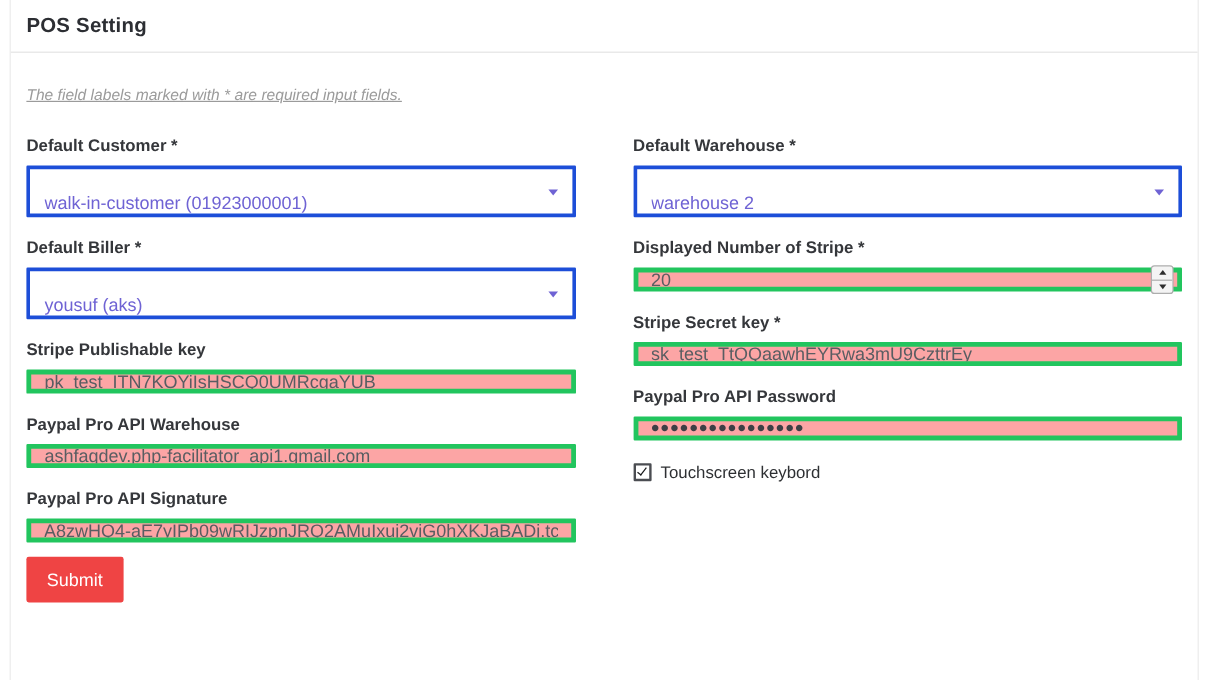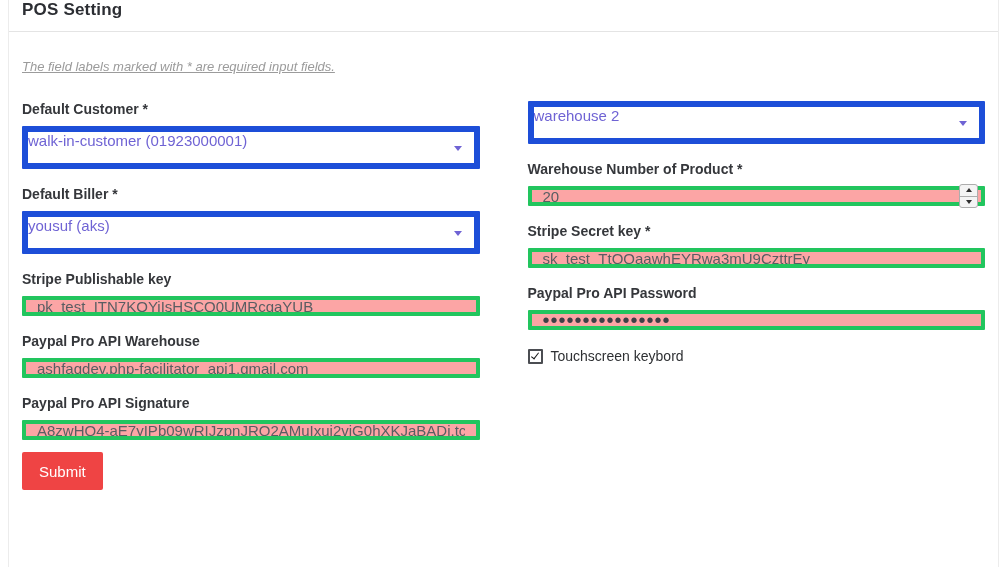--- a/index.html
+++ b/index.html
@@ -1,30 +1,30 @@
 <!DOCTYPE html>
 <html><head>
 <meta charset="utf-8">
 <style>
   * { box-sizing: border-box; }
   html, body { margin: 0; padding: 0; background: #ffffff;
     font-family: "Liberation Sans", sans-serif; }
   .card { margin: 0 8px; min-height: 567px;
     border-left: 1px solid #ececec; border-right: 1px solid #ececec; background: #fff; }
-  .card-header { padding: 0 13px 11px; border-bottom: 1px solid #e4e4e4; }
+  .card-header { padding: 12px 13px 11px; border-bottom: 1px solid #e4e4e4; }
   .title { font-size: 17px; font-weight: bold; color: #2c2e33; letter-spacing: .2px; }
   .card-body { padding: 1px 13px 24px; }
   .note { font-style: italic; color: #9b9b9b; font-size: 13px; margin: 26px 0 27px; text-decoration: underline; }
   .grid { display: grid; grid-template-columns: 1fr 1fr; column-gap: 48px; align-items: start; }
   .group { margin-bottom: 17px; }
   .col .group:last-child { margin-bottom: 0; }
   .field-label { display: block; font-weight: bold; font-size: 14px; color: #35373b; margin-bottom: 9px; }
   
-  .select { position: relative; height: 43px; border: 6px solid #1d4ed8; border-radius: 1px;
-    display: flex; align-items: flex-start; padding: 0 30px 0 0; cursor: pointer; background: #fff; }
+  .select { position: relative; height: 43px; border: 3px solid #1d4ed8; border-radius: 1px;
+    display: flex; align-items: flex-end; padding: 0 30px 0 12px; cursor: pointer; background: #fff; }
   .select .val { color: #6f63d4; font-size: 15px; white-space: nowrap; overflow: hidden; }
   .caret { position: absolute; right: 12px; top: 50%; margin-top: -2px; width: 0; height: 0;
     border-left: 4px solid transparent; border-right: 4px solid transparent;
     border-top: 5px solid #6f63d4; }
   
   .tinput { width: 100%; height: 20px; border: 4px solid #22c55e; border-radius: 1px;
     padding: 0 11px; font-size: 15px; color: #5a5d62; background: #fca5a5;
     font-family: "Liberation Sans", sans-serif; outline: none; }
   .pw { font-size: 20px; letter-spacing: 1px; color: #3d4046; padding-top: 1px; }
   
@@ -94,28 +94,29 @@
         <div class="group">
           <span class="field-label">Paypal Pro API Signature</span>
           <input class="tinput" type="text" value="A8zwHQ4-aE7yIPb09wRIJzpnJRQ2AMuIxuj2viG0hXKJaBADj.tc" style="">
         </div>
 
       </div>
 
       <div class="col">
 
         <div class="group">
+          <span class="field-label">Default Warehouse *</span>
           <div class="select">
             <span class="val">warehouse 2</span>
             <span class="caret"></span>
           </div>
         </div>
 
         <div class="group">
-          <span class="field-label">Warehouse Number of Product *</span>
+          <span class="field-label">Displayed Number of Stripe *</span>
           <div class="number-wrap">
             <input class="tinput" type="text" value="20" style="">
             <span class="stepper">
               <span class="step-btn up">
                   <span class="tri-up"></span>
                 </span>
               <span class="step-btn down">
                   <span class="tri-down"></span>
                 </span>
             </span>

